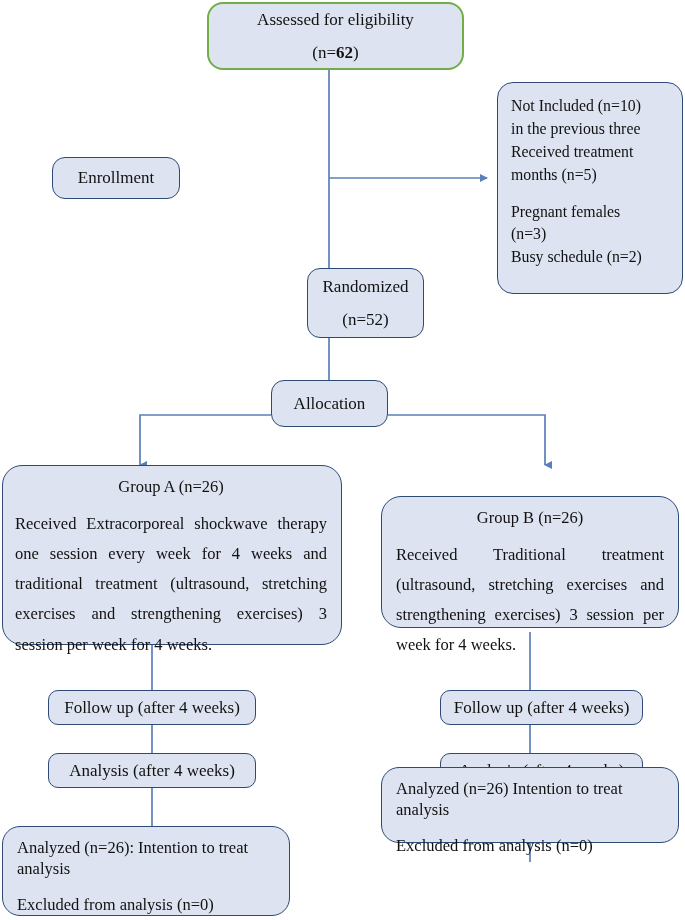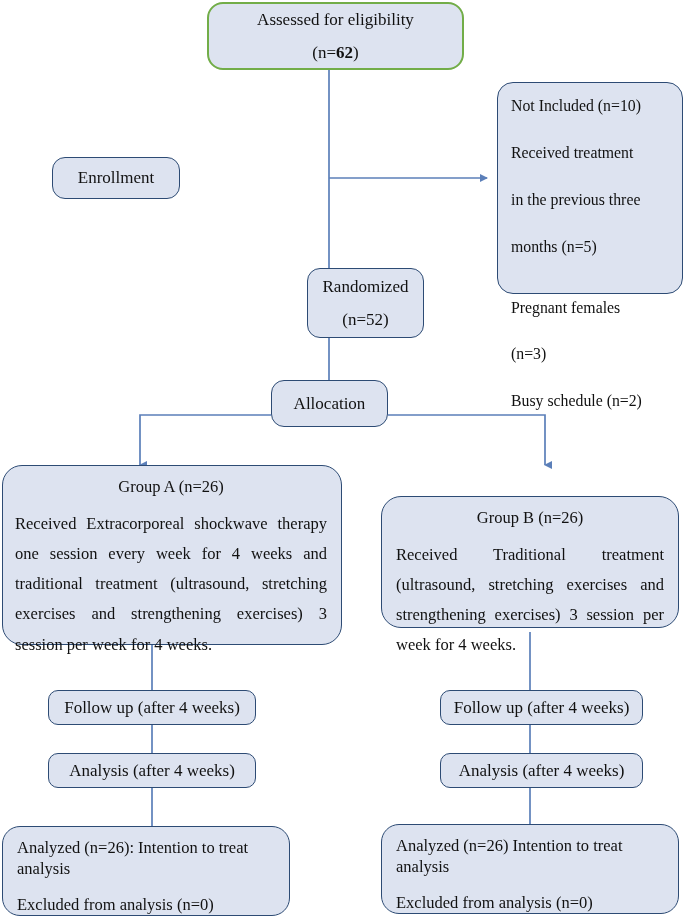--- a/index.html
+++ b/index.html
@@ -44,21 +44,21 @@
   }
   .box p {
     margin: 0;
     padding: 0;
   }
   .center { text-align: center; }
   .justify { text-align: justify; text-align-last: left; }
   .t17 { font-size: 17px; line-height: 1.25; }
   .t16 { font-size: 16.5px; line-height: 1.3; }
   .t155 { font-size: 15.8px; line-height: 1.45; }
-  .pad-lr { padding: 0 13px; gap: 24px; }
+  .pad-lr { padding: 0 13px; }
   .gap-small > p + p { margin-top: 11px; }
   b { font-weight: bold; }
 </style>
 </head>
 <body>
 
 <div id="canvas">
 
   <svg class="svg-layer" viewBox="0 0 685 920">
     <defs>
@@ -92,22 +92,22 @@
     <p>Assessed for eligibility</p>
     <p><span>(n=</span><b>62</b><span>)</span></p>
   </div>
 
   <div class="box center t17" style="left:52px; top:157px; width:128px; height:42px;">
     <p>Enrollment</p>
   </div>
 
   <div class="box t155 pad-lr" style="left:497px; top:82px; width:186px; height:212px; justify-content:flex-start; padding-top:12px; border-radius:16px;">
     <p>Not Included (n=10)</p>
+    <p>in the previous three</p>
     <p>Received treatment</p>
-    <p>in the previous three</p>
     <p>months (n=5)</p>
     <p style="margin-top:14px;">Pregnant females</p>
     <p>(n=3)</p>
     <p style="margin-top:0;">Busy schedule (n=2)</p>
   </div>
 
   <div class="box center t17 gap-small" style="left:271px; top:268px; width:117px; height:70px;margin-left:36px;">
     <p>Randomized</p>
     <p>(n=52)</p>
   </div>
@@ -141,19 +141,19 @@
   <div class="box center t17" style="left:440px; top:753px; width:203px; height:35px; border-radius:10px;">
     <p>Analysis (after 4 weeks)</p>
   </div>
 
   <div class="box t16" style="left:2px; top:826px; width:288px; height:90px; justify-content:flex-start; padding:10px 14px 17px 14px; border-radius:18px;">
     <p>Analyzed (n=26): Intention to treat</p>
     <p>analysis</p>
     <p style="margin-top:14px;">Excluded from analysis (n=0)</p>
   </div>
 
-  <div class="box t16" style="left:381px; top:824px; width:298px; height:90px; justify-content:flex-start; padding:10px 14px 0 14px; border-radius:18px;">
+  <div class="box t16" style="left:381px; top:767px; width:298px; height:76px; justify-content:flex-start; padding:10px 14px 0 14px; border-radius:18px;">
     <p>Analyzed (n=26) Intention to treat</p>
     <p>analysis</p>
     <p style="margin-top:14px;">Excluded from analysis (n=0)</p>
   </div>
 
 </div>
 
 </body></html>

